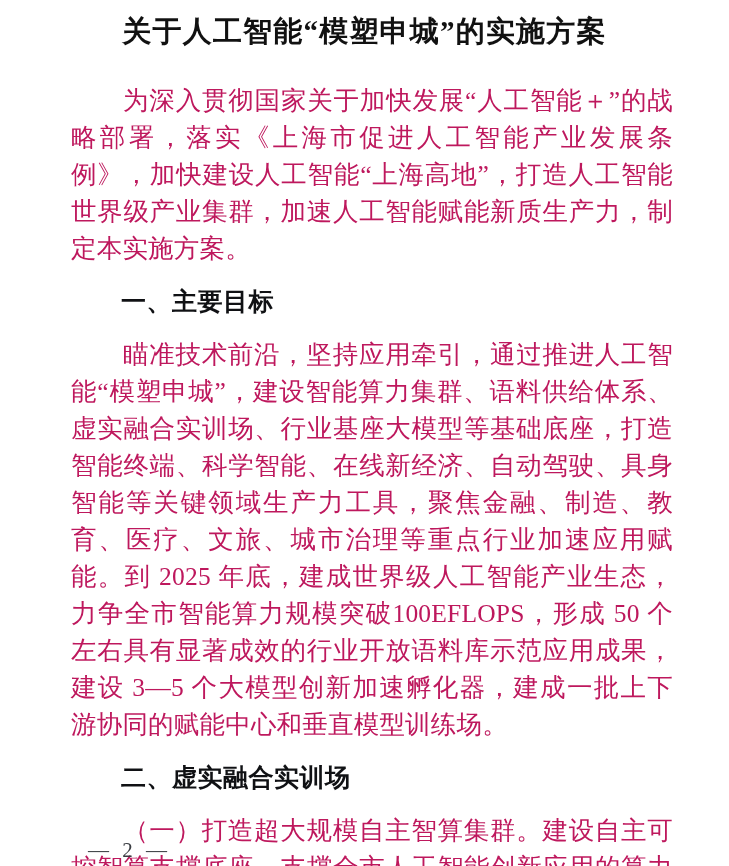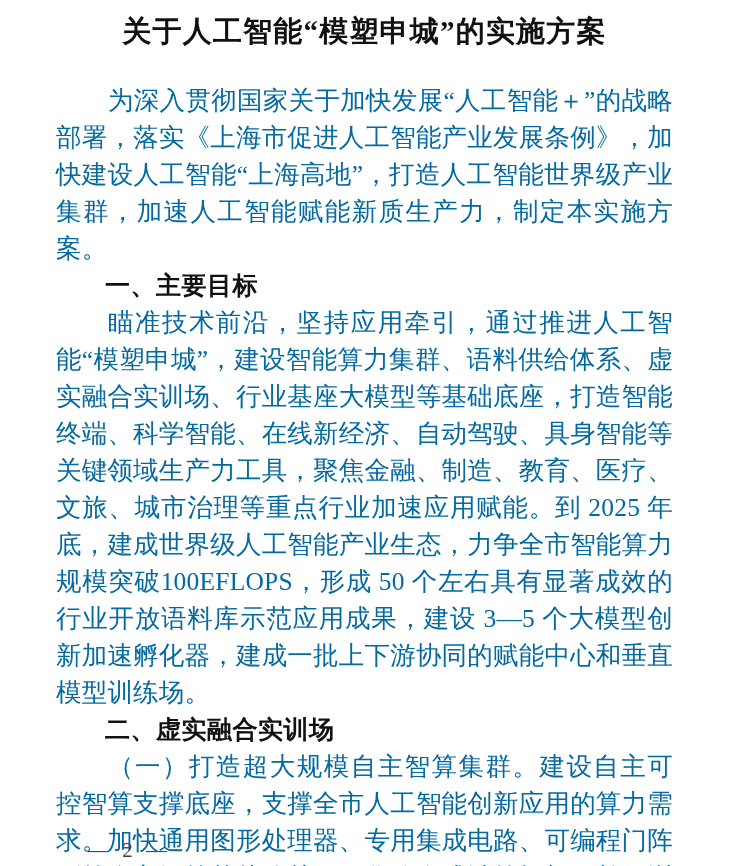--- a/index.html
+++ b/index.html
@@ -46,40 +46,40 @@
     left: 55px;
     top: 82px;
     width: 618px;
   }
 
   
   .para {
     font-family: "Liberation Serif", "DejaVu Serif", serif;
     font-size: 25.5px;
     line-height: 37px;
-    color: #0369a1;
+    color: #be185d;
     text-align: justify;
     text-align-last: left;
     text-justify: inter-character;
     letter-spacing: 0.2px;
-    margin: 0 0 0 1px;
+    margin: 0 0 0 16px;
     text-indent: 52px;
     word-break: break-all;
   }
 
   
   .section-heading {
     font-family: "Liberation Sans", "DejaVu Sans", sans-serif;
     font-size: 25px;
     font-weight: bold;
     line-height: 37px;
     color: #101114;
     text-indent: 50px;
     letter-spacing: 0.5px;
-    margin: 0;
+    margin: 16px;
   }
 
   
   .page-number {
     position: absolute;
     left: 88px;
     top: 838px;
     font-family: "Liberation Serif", "DejaVu Serif", serif;
     font-size: 21px;
     color: #3a3d42;

